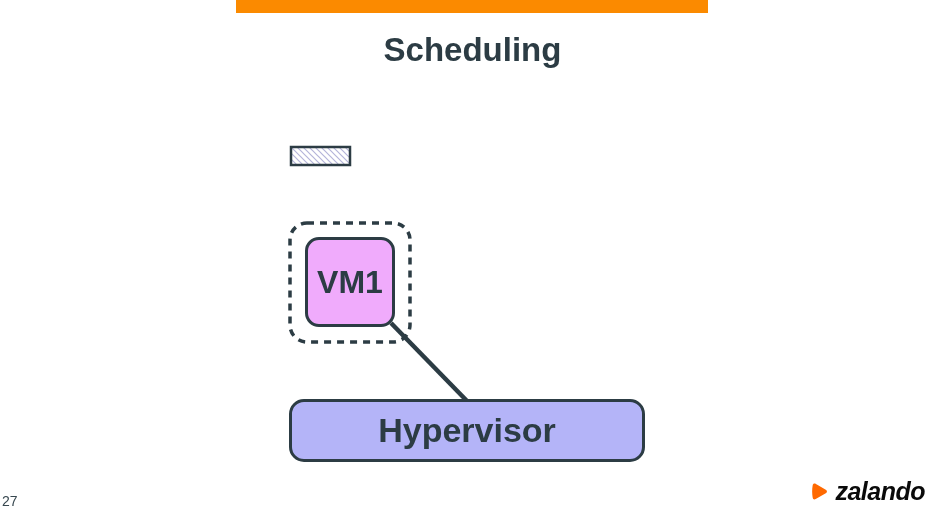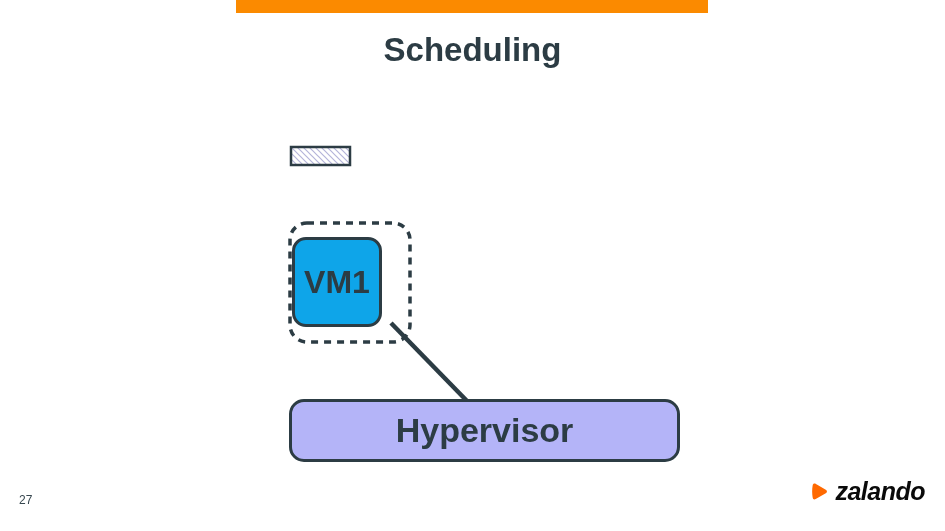--- a/index.html
+++ b/index.html
@@ -46,33 +46,33 @@
     border: 3px solid #2C3C44;
     color: #2C3C44;
     font-weight: bold;
   }
   .vm {
     top: 237px;
     width: 90px; height: 90px;
     border-radius: 14px;
     font-size: 32px;
   }
-  .vm1 { left: 292px; background: #0ea5e9; }
+  .vm1 { left: 305px; background: #f0abfc; }
   .vm2 { left: 540px; background: #E2E2E0; }
   .hypervisor {
     left: 289px; top: 399px;
-    width: 391px; height: 63px;
+    width: 356px; height: 63px;
     border-radius: 15px;
     background: #B4B4F8;
     font-size: 34px;
   }
   .page-number {
     position: absolute;
-    left: 19px; top: 493px;
-    font-size: 12px;
+    left: 2px; top: 493px;
+    font-size: 14px;
     color: #37474F;
     text-align: right;
   }
   .logo {
     position: absolute;
     top: 477px; right: 20px;
     display: flex;
     align-items: center;
     gap: 5px;
     font-style: italic;

